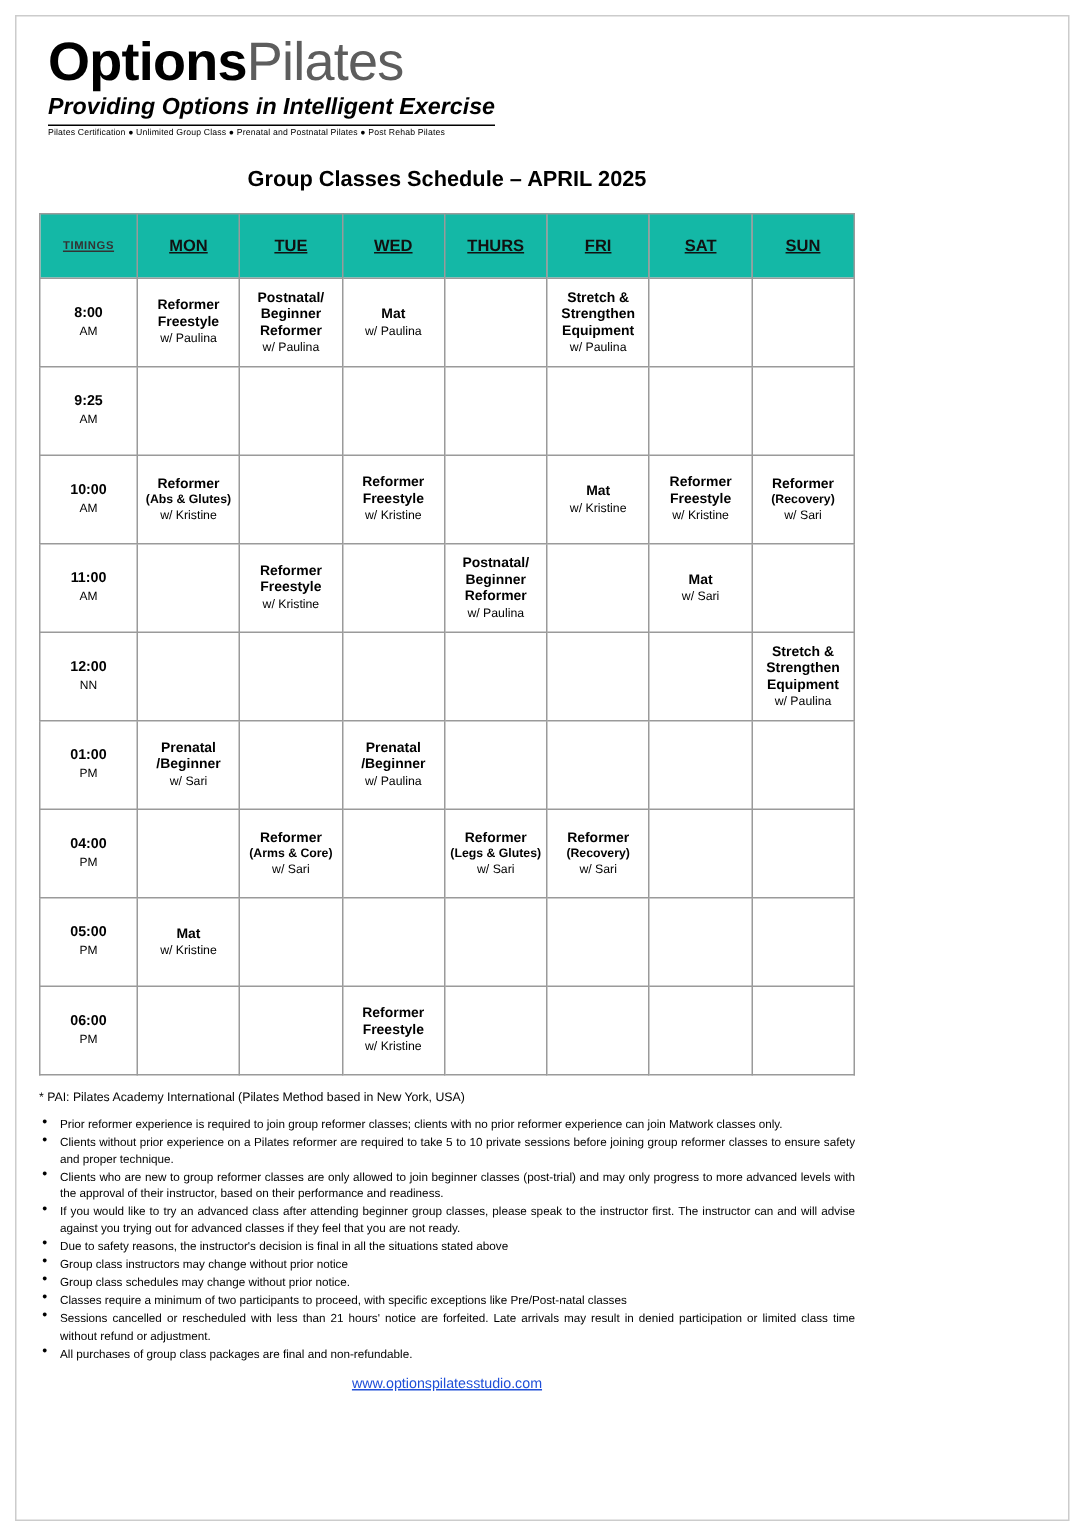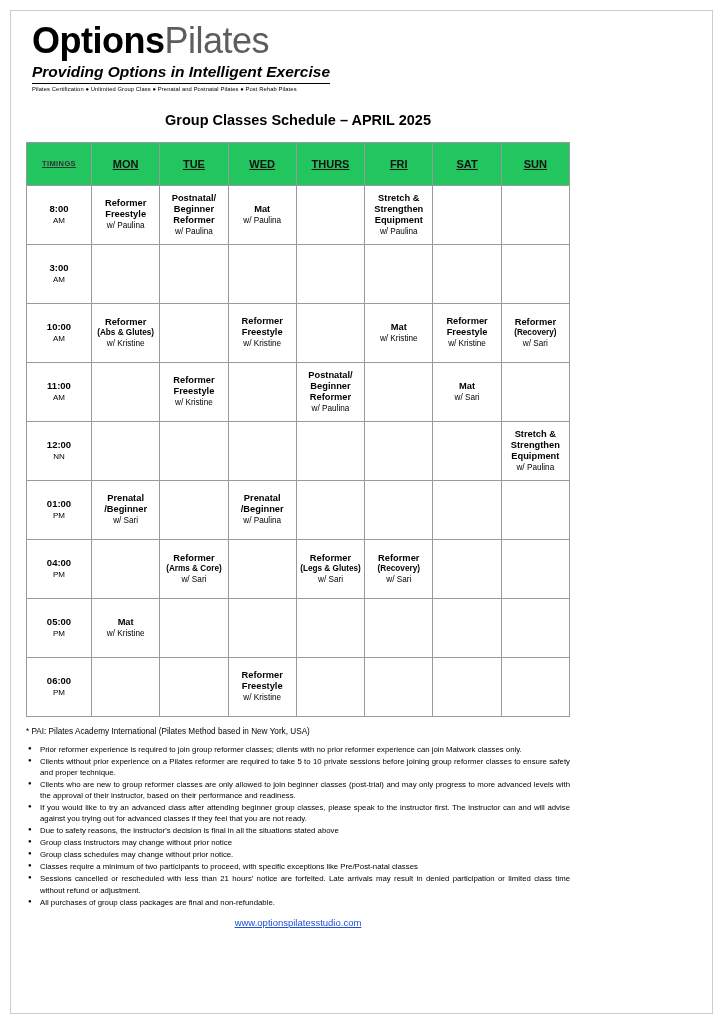--- a/index.html
+++ b/index.html
@@ -76,21 +76,21 @@
     width: 100%;
     table-layout: fixed;
   }
   table.schedule th, table.schedule td {
     border: 1px solid #9a9a9a;
     vertical-align: middle;
     text-align: center;
     padding: 2px 2px;
   }
   table.schedule thead th {
-    background: #22c55e;
+    background: #14b8a6;
     height: 38px;
   }
   th.timings-head {
     font-size: 7.5px;
     font-weight: bold;
     letter-spacing: 0.4px;
     color: #333;
     text-decoration: underline;
     width: 60px;
   }
@@ -214,21 +214,21 @@
           </td>
           <td class="slot"></td>
           <td class="slot">
             <div class="cls-title">Stretch &amp;<br>Strengthen<br>Equipment</div>
             <div class="cls-instr">w/ Paulina</div>
           </td>
           <td class="slot"></td>
           <td class="slot"></td>
         </tr>
         <tr>
-          <td class="time-cell"><span>3:00</span><span class="mer">AM</span></td>
+          <td class="time-cell"><span>9:25</span><span class="mer">AM</span></td>
           <td class="slot"></td>
           <td class="slot"></td>
           <td class="slot"></td>
           <td class="slot"></td>
           <td class="slot"></td>
           <td class="slot"></td>
           <td class="slot"></td>
         </tr>
         <tr>
           <td class="time-cell"><span>10:00</span><span class="mer">AM</span></td>

